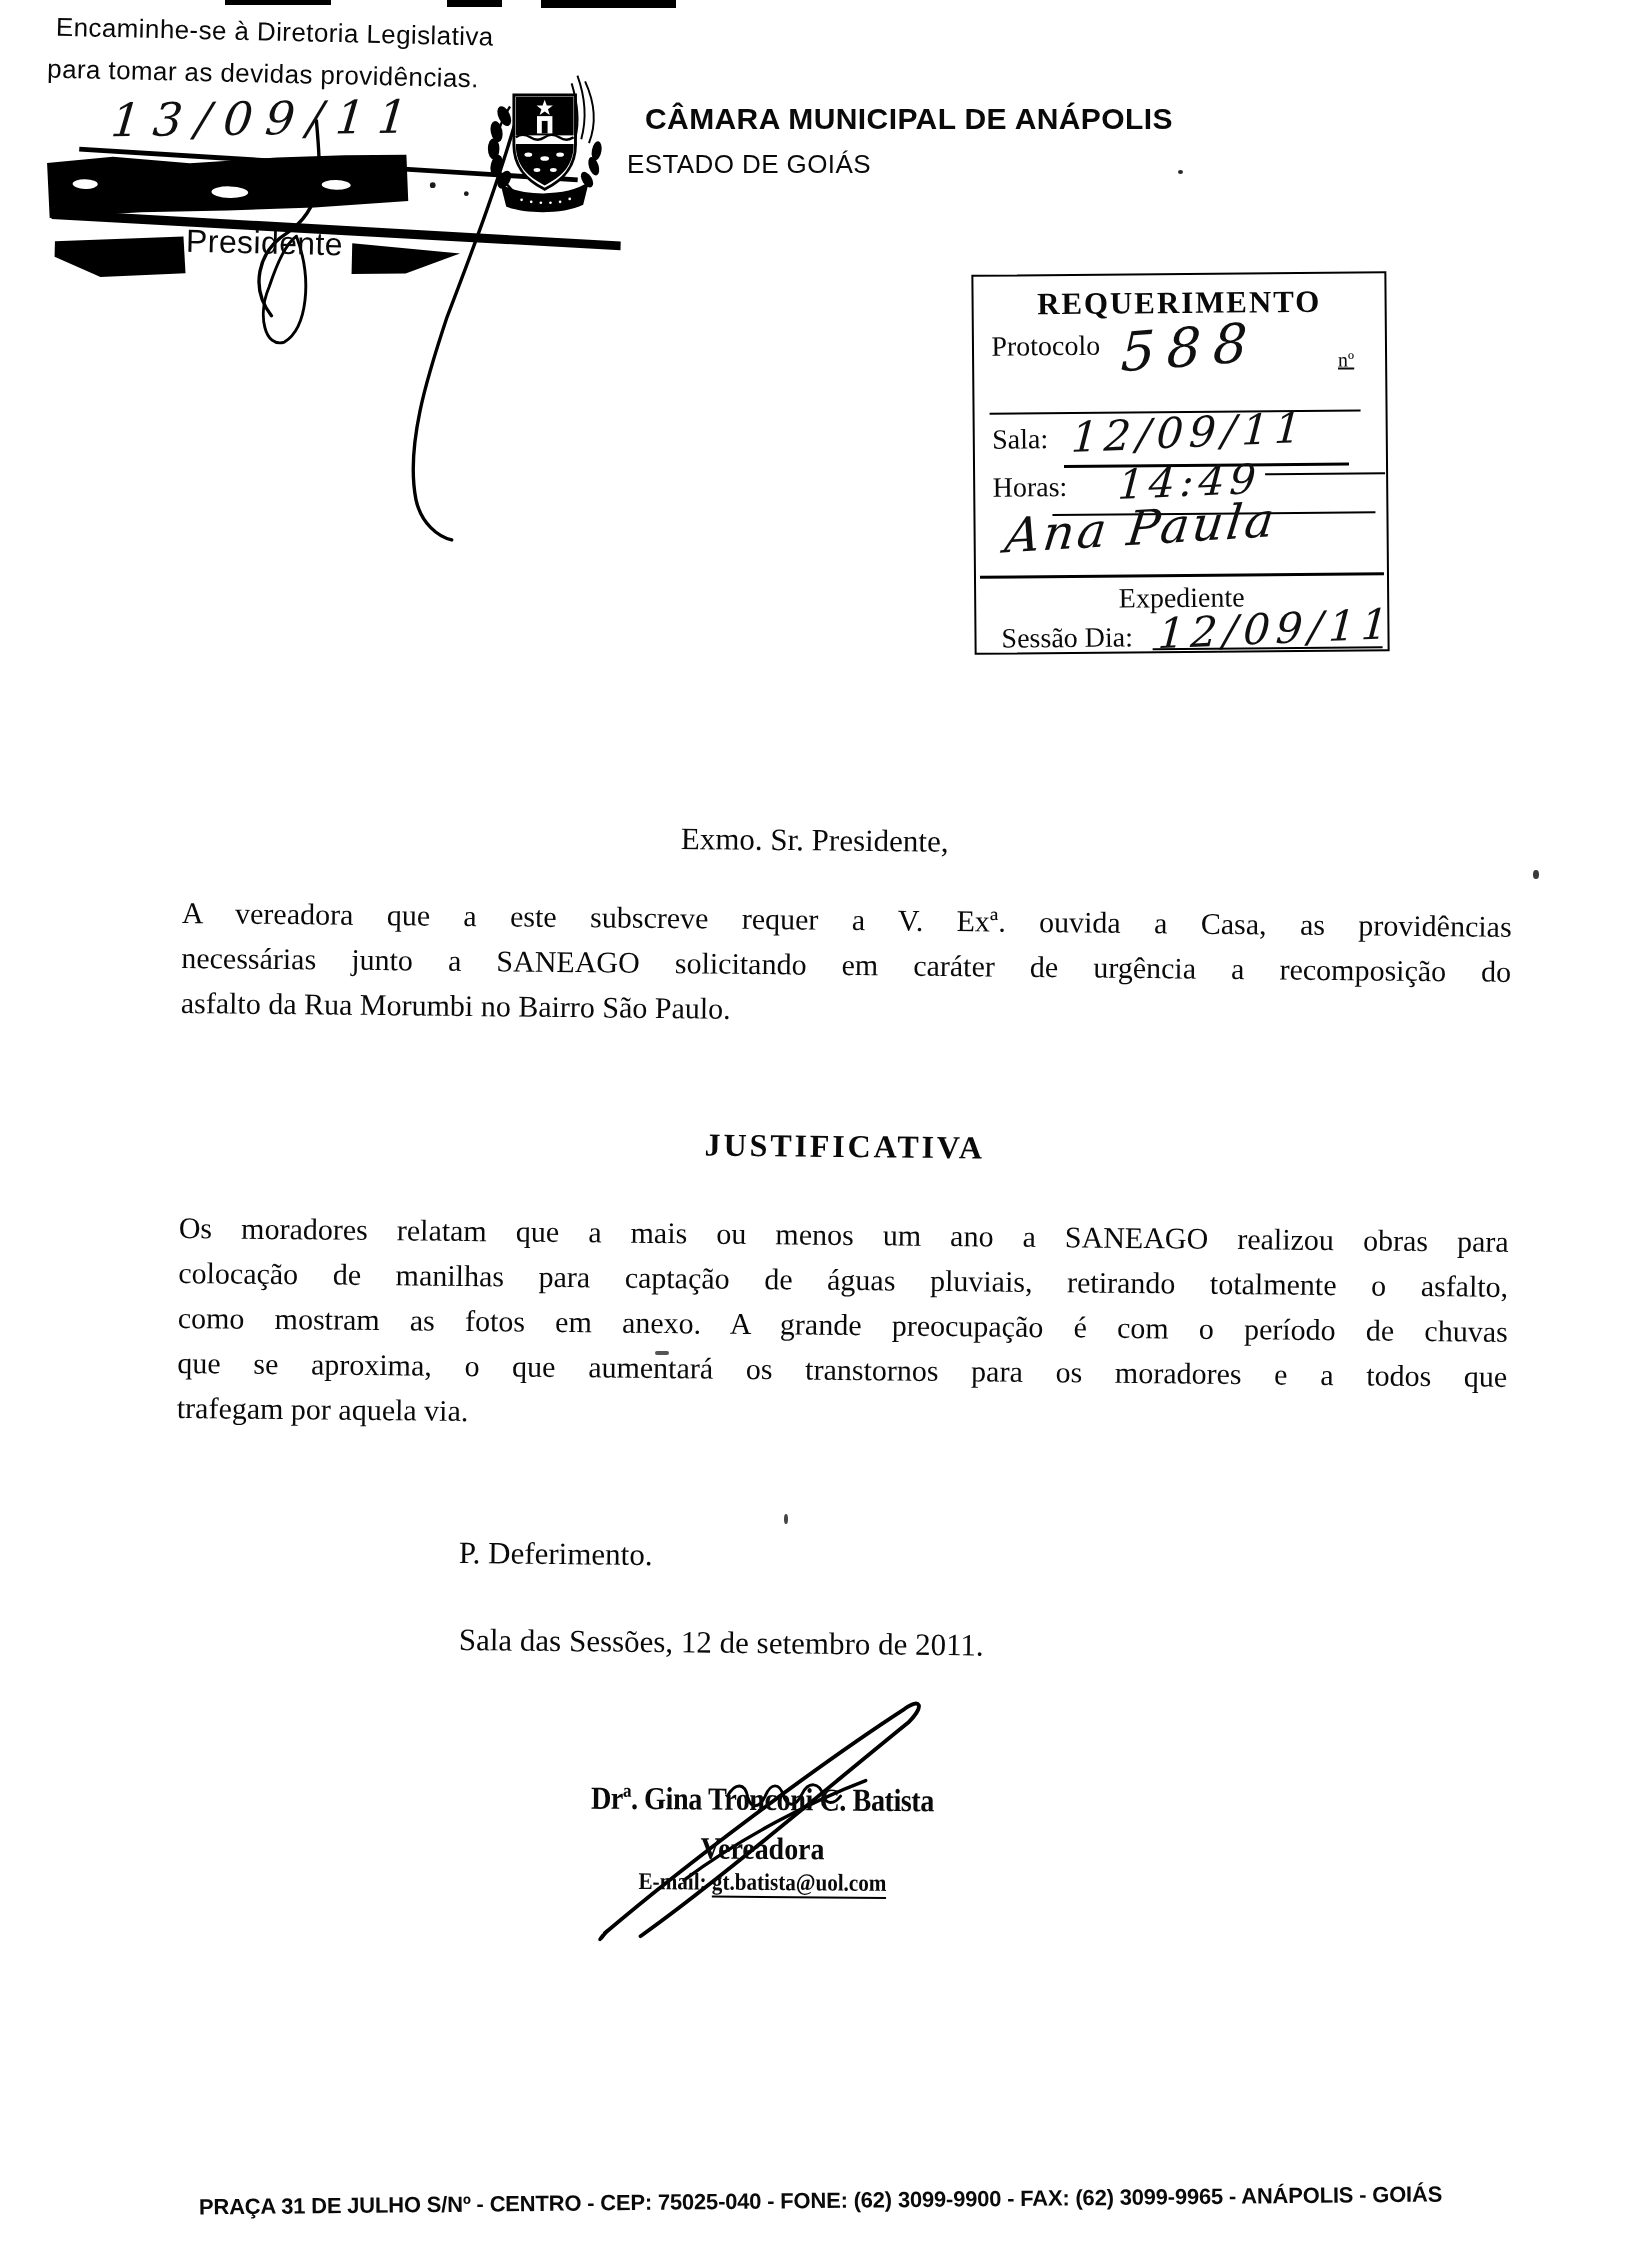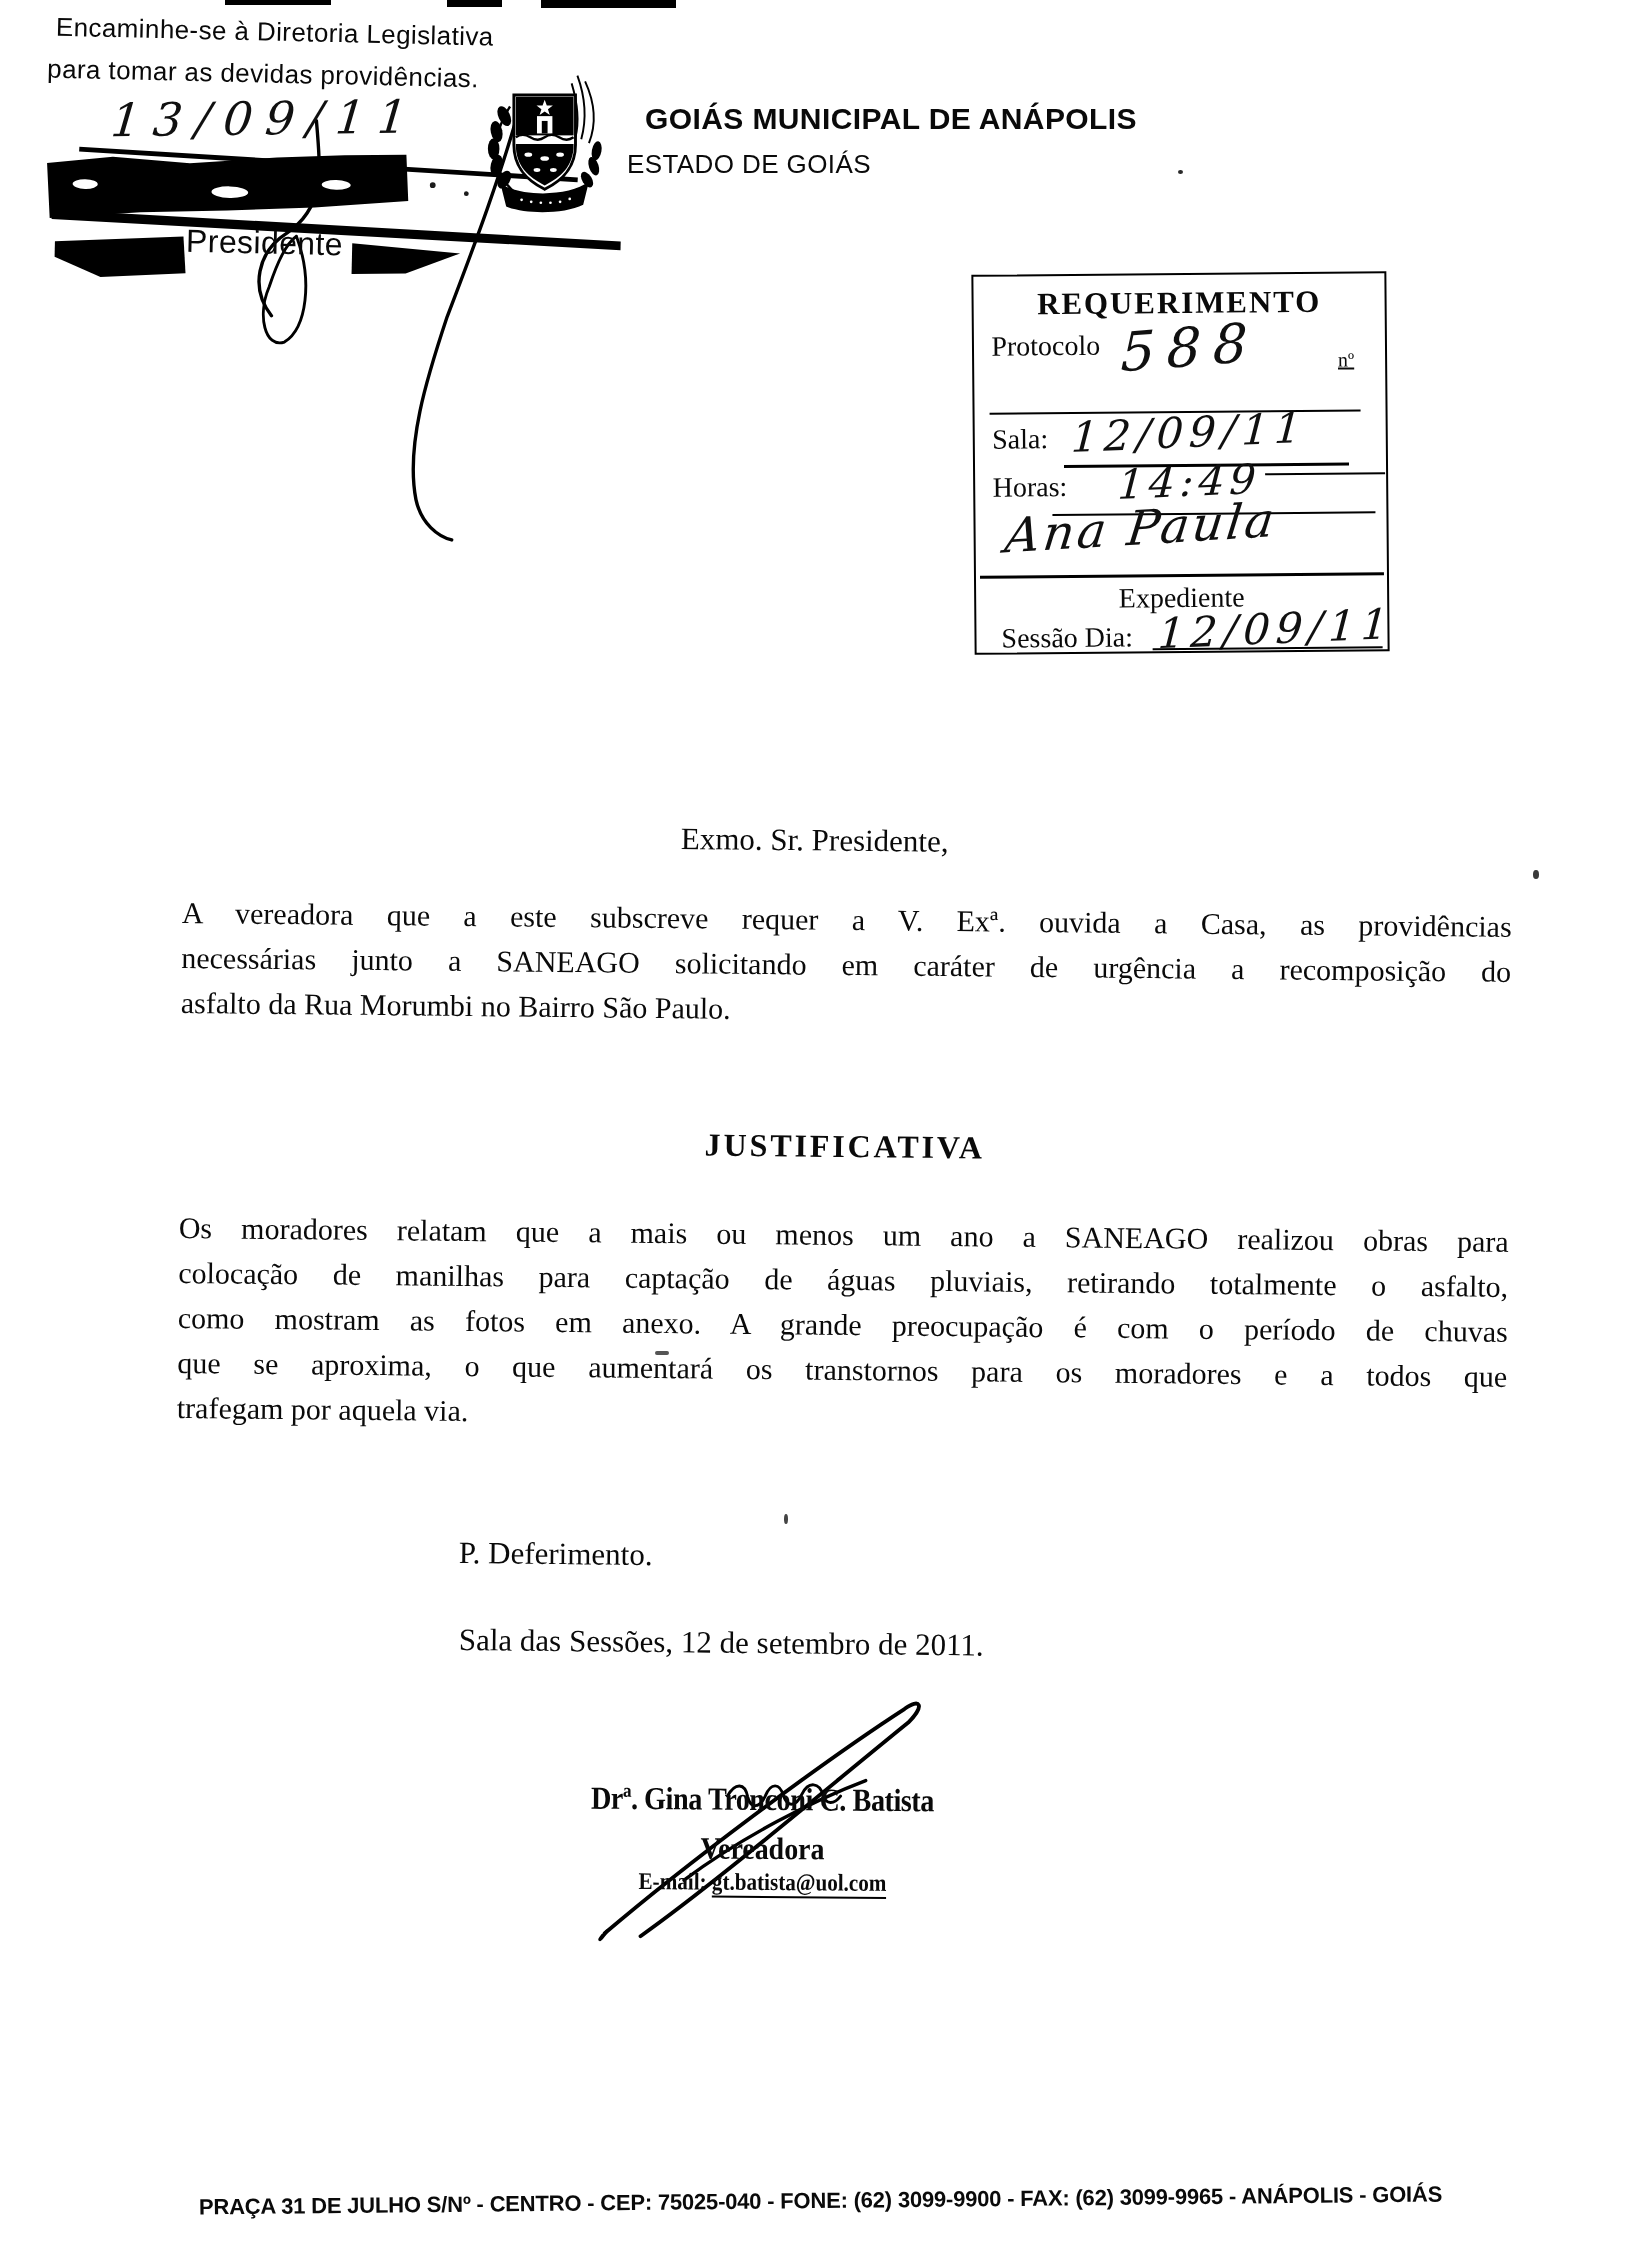--- a/index.html
+++ b/index.html
@@ -133,21 +133,21 @@
 
     <path d="M24,120 C45,134 95,134 116,118 L110,142 C90,152 50,152 30,144 Z" fill="#000"></path>
     <circle cx="46" cy="137" r="1.4" fill="#fff"></circle>
     <circle cx="56" cy="139" r="1.4" fill="#fff"></circle>
     <circle cx="66" cy="140" r="1.4" fill="#fff"></circle>
     <circle cx="76" cy="140" r="1.4" fill="#fff"></circle>
     <circle cx="86" cy="139" r="1.4" fill="#fff"></circle>
     <circle cx="96" cy="136" r="1.4" fill="#fff"></circle>
   </svg>
 
-  <div class="org-name">GOIÁS MUNICIPAL DE ANÁPOLIS</div>
+  <div class="org-name">CÂMARA MUNICIPAL DE ANÁPOLIS</div>
   <div class="org-sub">ESTADO DE GOIÁS</div>
   <div class="speck" style="left:1178px;top:170px;width:4.8px;height:3.9px;"></div>
 
   <div class="req-box">
     <div class="req-title">REQUERIMENTO</div>
 
     <div class="lbl" style="left:17.4px;top:54px;">Protocolo</div>
     <div class="lbl" style="right:31px;top:75px;font-size:20px;text-decoration:underline;">nº</div>
     <div class="hand" style="left:147px;top:41px;font-size:54px;letter-spacing:11.6px;transform:skewX(-6deg) rotate(-4deg);">588</div>
     <div class="req-line" style="left:15.4px;top:136px;width:371px;height:1.9px;"></div>

